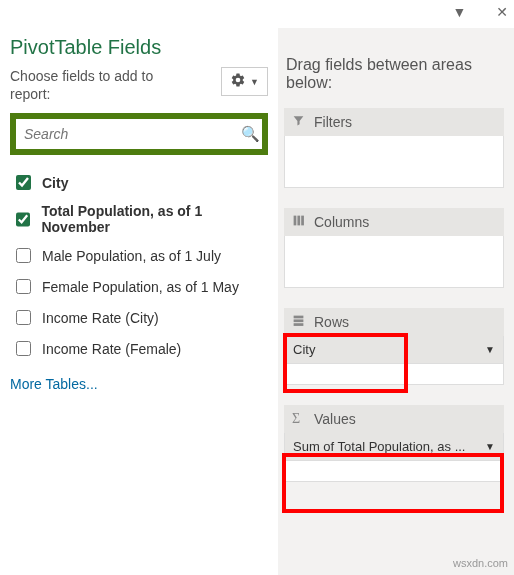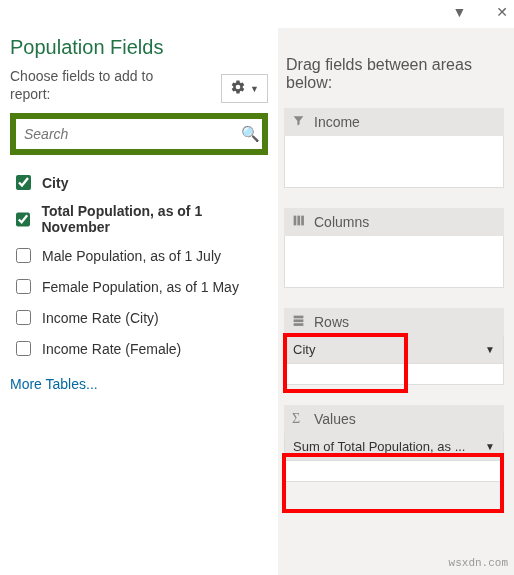--- a/index.html
+++ b/index.html
@@ -6,21 +6,21 @@
     body { margin: 0; width: 514px; height: 575px; background: #fff; position: relative; }
     .pane { display: flex; height: 100%; }
     .left { width: 278px; padding: 8px 10px; background: #fff; }
     .right { flex: 1; padding: 8px 10px 8px 6px; background: #f3f2f1; }
     
     .header-row { display: flex; justify-content: flex-end; gap: 30px; padding: 4px 6px 8px 0; }
     .header-icon { color: #666; font-size: 14px; cursor: pointer; }
     
     .title { font-size: 20px; color: #217346; margin: 0 0 6px 0; font-weight: 400; }
     
-    .sub-row { display: flex; align-items: flex-end; justify-content: space-between; margin: 8px 0 10px 0; }
+    .sub-row { display: flex; align-items: flex-start; justify-content: space-between; margin: 8px 0 10px 0; }
     .sub-label { color: #555; font-size: 14px; line-height: 1.3; width: 180px; }
     .gear-btn { border: 1px solid #ccc; background: #fff; padding: 4px 8px; cursor: pointer; display: flex; align-items: center; gap: 4px; }
     .gear-btn svg { width: 16px; height: 16px; fill: #555; }
     .caret { font-size: 9px; color: #555; }
     
     .search-wrap { position: relative; margin-bottom: 12px; }
     .search-input { width: 100%; padding: 7px 30px 7px 8px; border: 6px solid #4d7c0f; font-size: 14px; color: #888; font-style: italic; }
     .search-icon { position: absolute; right: 8px; top: 50%; transform: translateY(-50%); font-size: 15px; color: #555; }
     
     .field-list { }
@@ -38,33 +38,33 @@
     .pill { display: flex; align-items: center; justify-content: space-between; background: #e6e5e3; margin: 0; padding: 6px 8px; font-size: 13px; color: #333; cursor: pointer; border-bottom: 1px solid #ddd; }
     .pill-empty { height: 20px; }
     .pill-caret { font-size: 10px; }
     
     .redbox { border: 4px solid #ff0000; position: absolute; pointer-events: none; }
     .rb1 { left: 283px; top: 333px; width: 125px; height: 60px; }
     .rb2 { left: 282px; top: 453px; width: 222px; height: 60px; }
     
     .ico { display: inline-block; width: 14px; }
     
-    .watermark { position: absolute; right: 6px; bottom: 6px; font-size: 11px; color: #999; font-family: Liberation Mono, monospace; }
+    .watermark { position: absolute; right: 6px; bottom: 6px; font-size: 11px; color: #999; font-family: Liberation Sans, sans-serif; }
   </style>
 </head>
 <body>
 
 <div class="header-row">
   <span class="header-icon">▼</span>
   <span class="header-icon">✕</span>
 </div>
 
 <div class="pane">
   <div class="left">
-    <h1 class="title">Population Fields</h1>
+    <h1 class="title">PivotTable Fields</h1>
 
     <div class="sub-row">
       <div class="sub-label">Choose fields to add to report:</div>
       <button class="gear-btn">
         <span>
           <svg viewBox="0 0 24 24">
               <path d="M19.14 12.94a7.07 7.07 0 0 0 .05-.94 7.07 7.07 0 0 0-.05-.94l2.03-1.58a.5.5 0 0 0 .12-.64l-1.92-3.32a.5.5 0 0 0-.6-.22l-2.39.96a7.03 7.03 0 0 0-1.62-.94l-.36-2.54a.5.5 0 0 0-.5-.42h-3.84a.5.5 0 0 0-.5.42l-.36 2.54c-.58.24-1.12.55-1.62.94l-2.39-.96a.5.5 0 0 0-.6.22L2.66 8.84a.5.5 0 0 0 .12.64l2.03 1.58c-.03.31-.05.63-.05.94s.02.63.05.94l-2.03 1.58a.5.5 0 0 0-.12.64l1.92 3.32c.13.22.39.31.6.22l2.39-.96c.5.39 1.04.7 1.62.94l.36 2.54c.04.24.25.42.5.42h3.84c.25 0 .46-.18.5-.42l.36-2.54c.58-.24 1.12-.55 1.62-.94l2.39.96c.21.09.47 0 .6-.22l1.92-3.32a.5.5 0 0 0-.12-.64l-2.03-1.58zM12 15.5A3.5 3.5 0 1 1 12 8.5a3.5 3.5 0 0 1 0 7z"></path>
             </svg>
         </span>
         <span class="caret">▼</span>
@@ -109,21 +109,21 @@
   <div class="right">
     <div class="drag-label">Drag fields between areas below:</div>
 
     <div class="area">
       <div class="area-header">
         <span class="ico">
           <svg width="13" height="13" viewBox="0 0 24 24" fill="#888">
               <path d="M3 4h18l-7 9v6l-4 2v-8L3 4z"></path>
             </svg>
         </span>
-        <span>Income</span>
+        <span>Filters</span>
       </div>
       <div class="area-body tall"></div>
     </div>
 
     <div class="area">
       <div class="area-header">
         <span class="ico">
           <svg width="13" height="13" viewBox="0 0 24 24" fill="#888">
               <rect x="3" y="3" width="5" height="18"></rect>
               <rect x="10" y="3" width="5" height="18"></rect>

